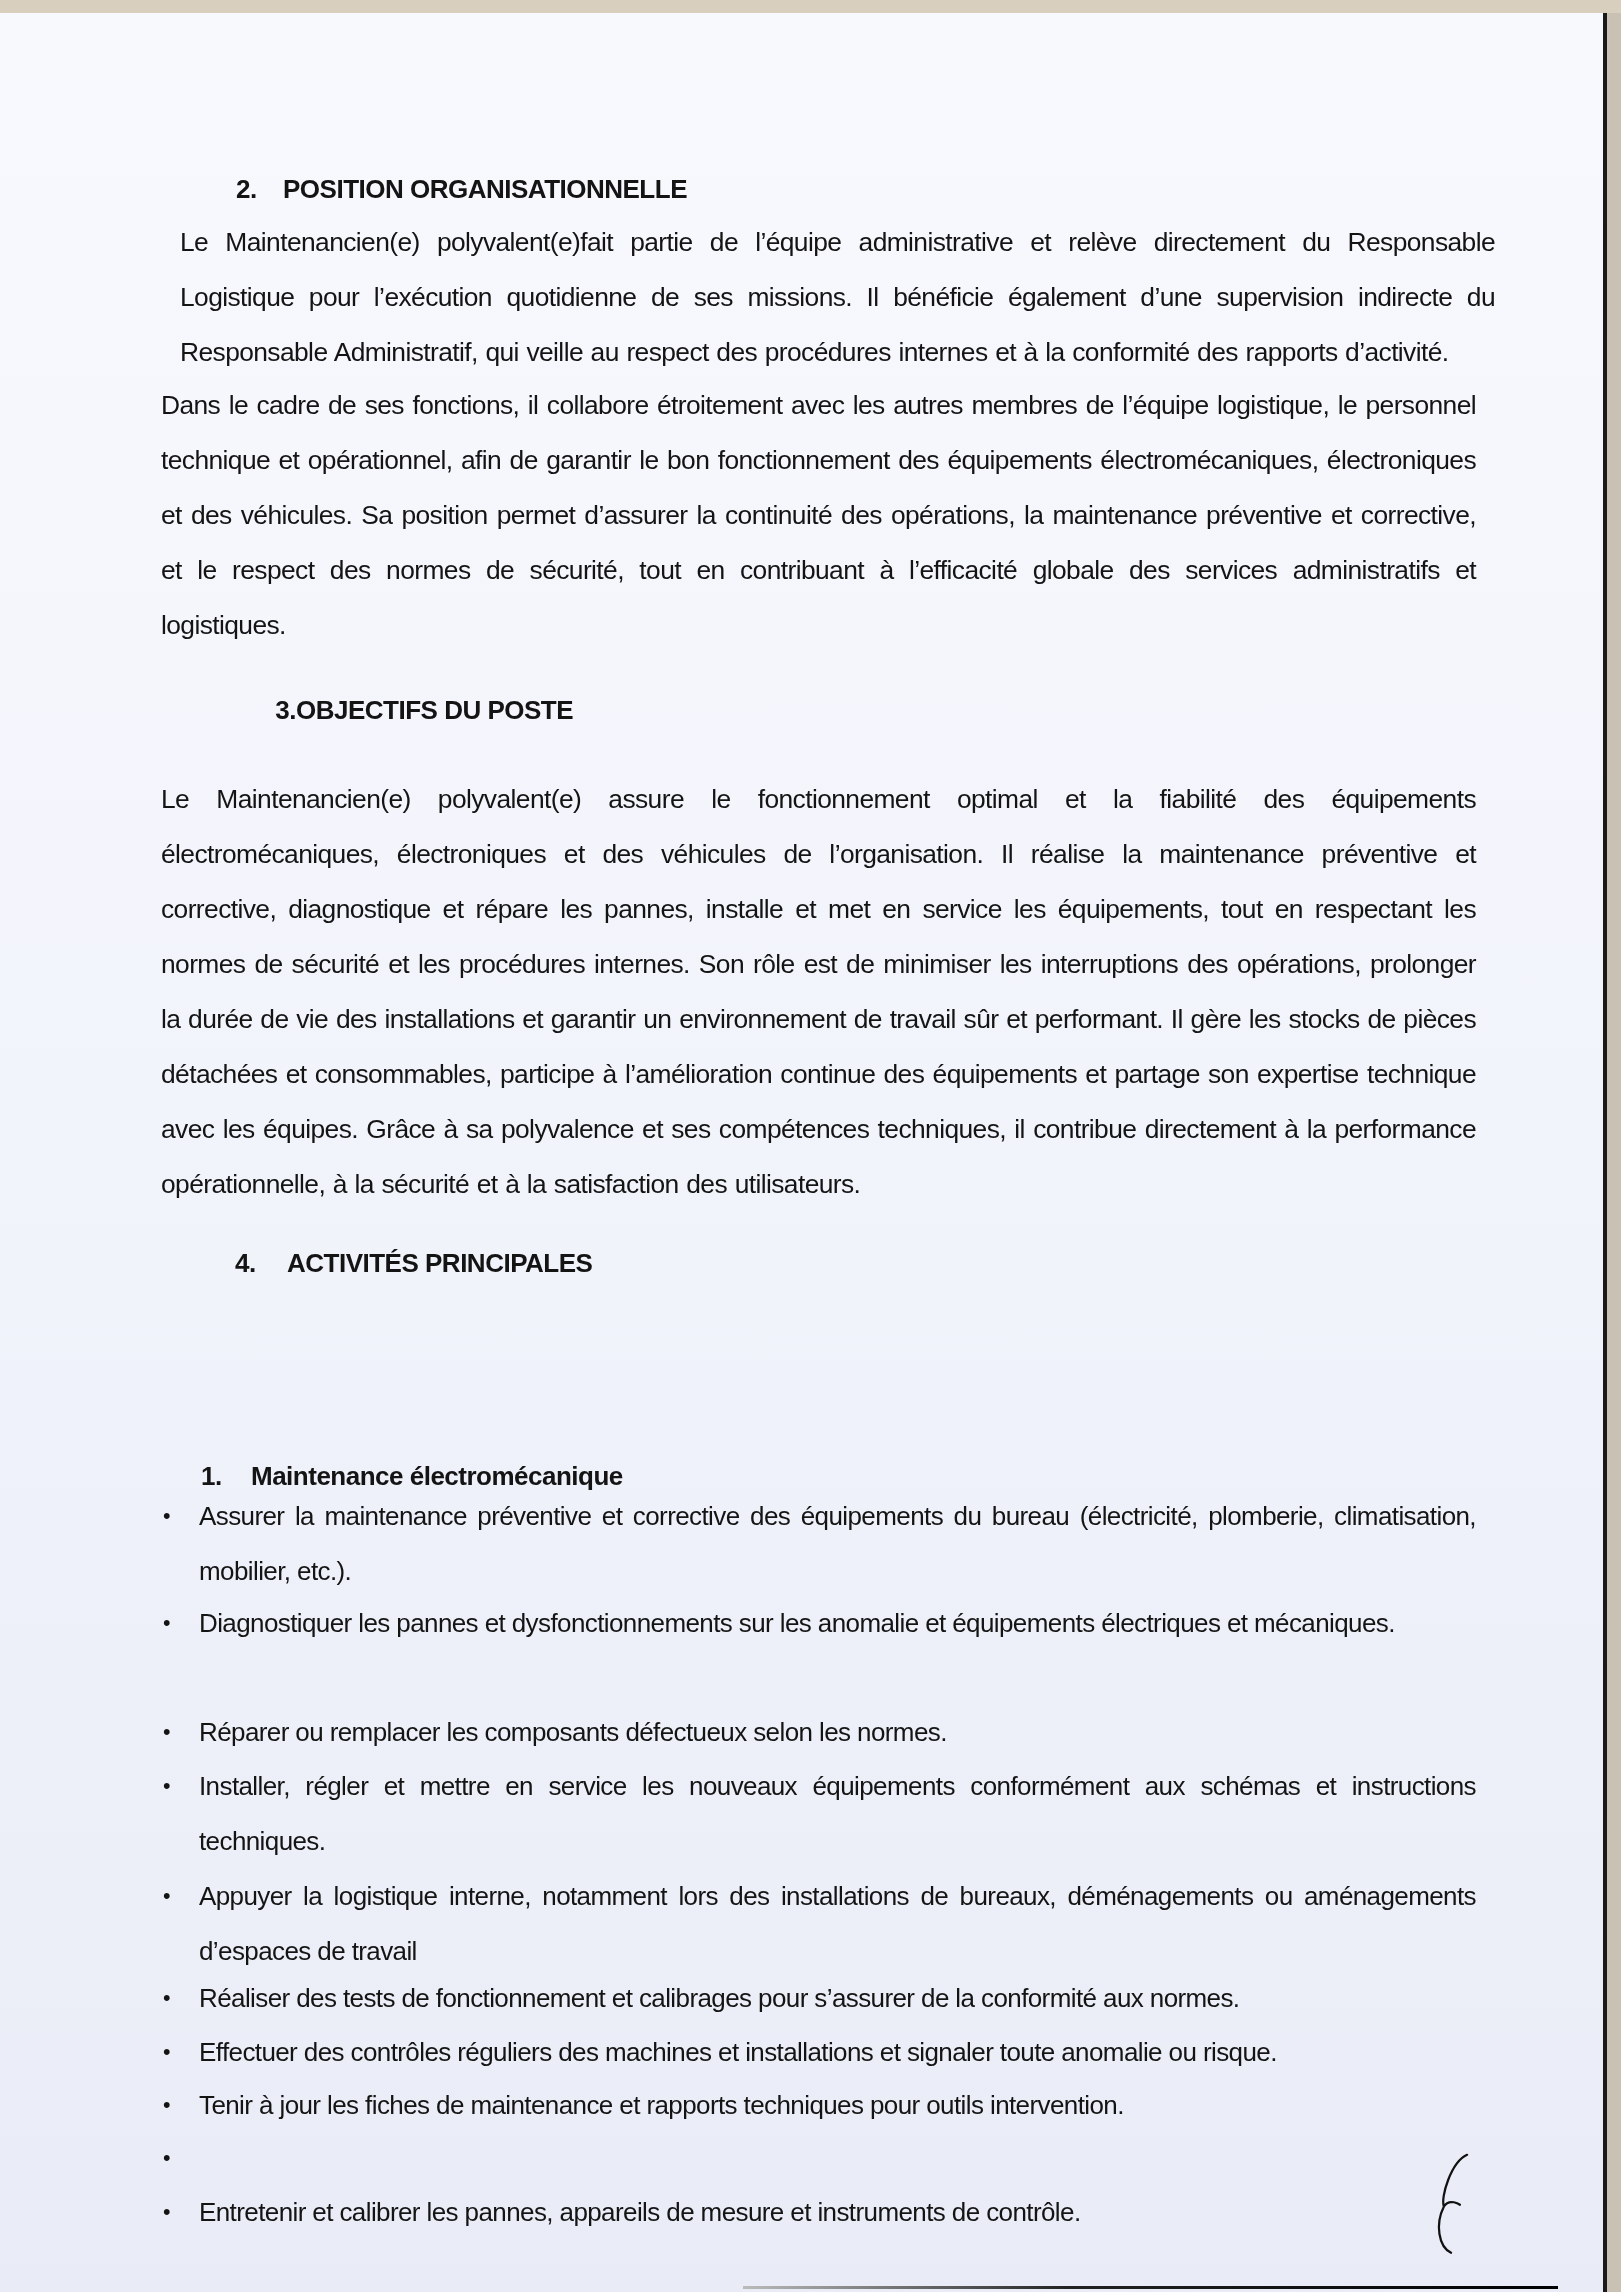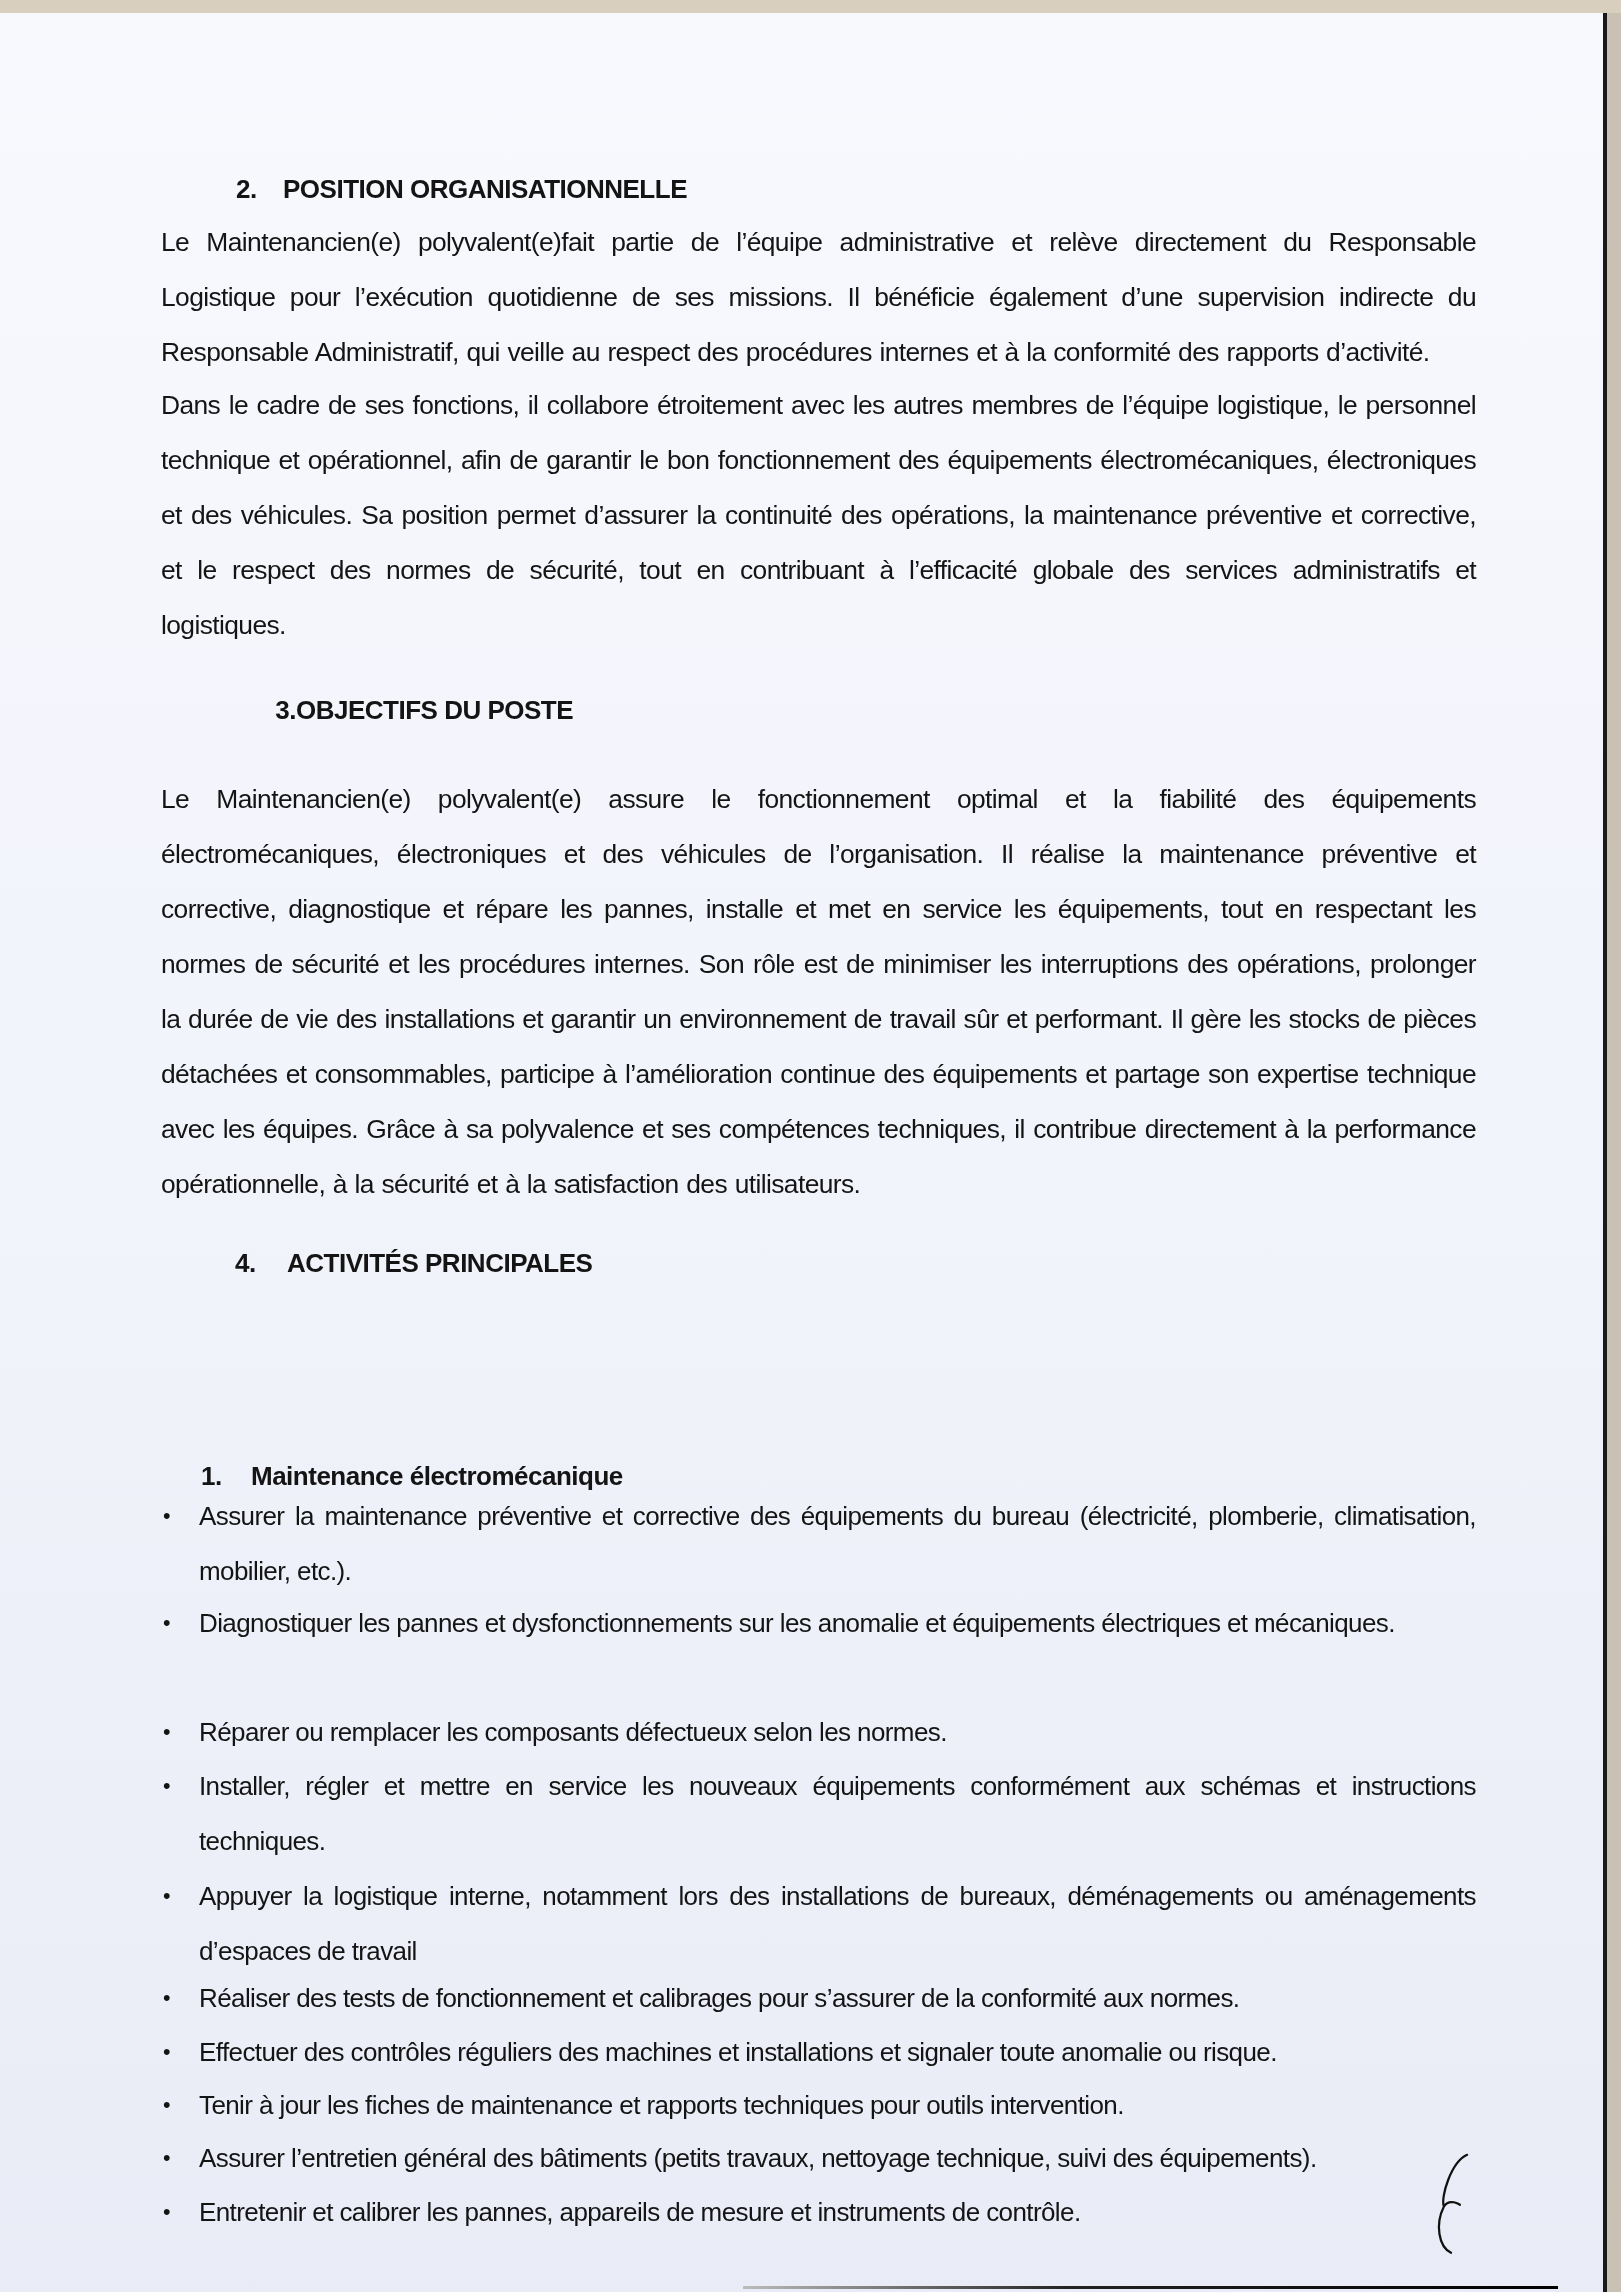--- a/index.html
+++ b/index.html
@@ -28,21 +28,21 @@
 </style>
 </head>
 <body>
 
 <div class="topstrip"></div>
 <div class="page">
 
   <div class="txt h" style="left:236px; top:149px;">
     <span class="num">2.</span><span>POSITION ORGANISATIONNELLE</span>
   </div>
-  <div class="para" style="top:202px;">Le Maintenancien(e) polyvalent(e)fait partie de l’équipe administrative et relève directement du Responsable Logistique pour l’exécution quotidienne de ses missions. Il bénéficie également d’une supervision indirecte du Responsable Administratif, qui veille au respect des procédures internes et à la conformité des rapports d’activité.</div>
+  <div class="para" style="top:202px;margin-left:19px;">Le Maintenancien(e) polyvalent(e)fait partie de l’équipe administrative et relève directement du Responsable Logistique pour l’exécution quotidienne de ses missions. Il bénéficie également d’une supervision indirecte du Responsable Administratif, qui veille au respect des procédures internes et à la conformité des rapports d’activité.</div>
   <div class="para" style="top:365px;">Dans le cadre de ses fonctions, il collabore étroitement avec les autres membres de l’équipe logistique, le personnel technique et opérationnel, afin de garantir le bon fonctionnement des équipements électromécaniques, électroniques et des véhicules. Sa position permet d’assurer la continuité des opérations, la maintenance préventive et corrective, et le respect des normes de sécurité, tout en contribuant à l’efficacité globale des services administratifs et logistiques.</div>
 
   <div class="txt h" style="left:249px; top:670px;text-align:right;">
     <span class="num">3.</span><span>OBJECTIFS DU POSTE</span>
   </div>
   <div class="para" style="top:759px;">Le Maintenancien(e) polyvalent(e) assure le fonctionnement optimal et la fiabilité des équipements électromécaniques, électroniques et des véhicules de l’organisation. Il réalise la maintenance préventive et corrective, diagnostique et répare les pannes, installe et met en service les équipements, tout en respectant les normes de sécurité et les procédures internes. Son rôle est de minimiser les interruptions des opérations, prolonger la durée de vie des installations et garantir un environnement de travail sûr et performant. Il gère les stocks de pièces détachées et consommables, participe à l’amélioration continue des équipements et partage son expertise technique avec les équipes. Grâce à sa polyvalence et ses compétences techniques, il contribue directement à la performance opérationnelle, à la sécurité et à la satisfaction des utilisateurs.</div>
 
   <div class="txt h" style="left:235px; top:1223px;">
     <span class="num" style="width:52px;">4.</span><span>ACTIVITÉS PRINCIPALES</span>
   </div>
@@ -77,21 +77,20 @@
   <div class="bul" style="top:2012px;">
     <span class="dot">•</span>
     <span>Effectuer des contrôles réguliers des machines et installations et signaler toute anomalie ou risque.</span>
   </div>
   <div class="bul" style="top:2065px;">
     <span class="dot">•</span>
     <span>Tenir à jour les fiches de maintenance et rapports techniques pour outils intervention.</span>
   </div>
   <div class="bul" style="top:2118px;">
     <span class="dot">•</span>
-    <span>Assurer l’entretien général des bâtiments (petits travaux, nettoyage technique, suivi des équipements).</span>
   </div>
   <div class="bul" style="top:2172px;">
     <span class="dot">•</span>
     <span>Entretenir et calibrer les pannes, appareils de mesure et instruments de contrôle.</span>
   </div>
 
   <div class="sig">
     <svg width="45" height="107" viewBox="0 0 50 120">
       <path d="M38 2 C20 10, 8 50, 12 60 C18 50, 30 58, 30 58 M12 60 C2 80, 6 105, 20 112" fill="none" stroke="#111" stroke-width="2.5" stroke-linecap="round"></path>
     </svg>

